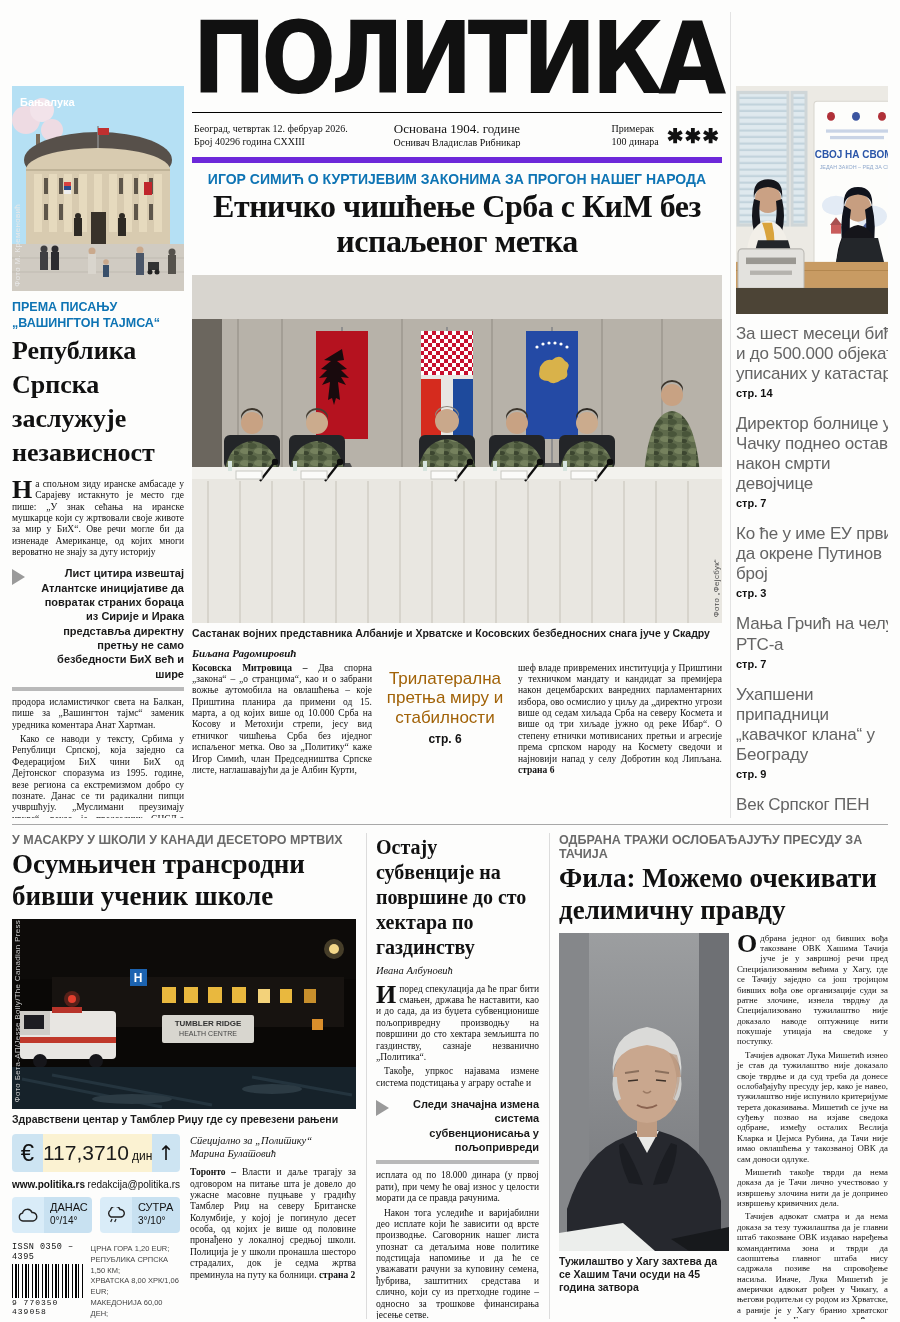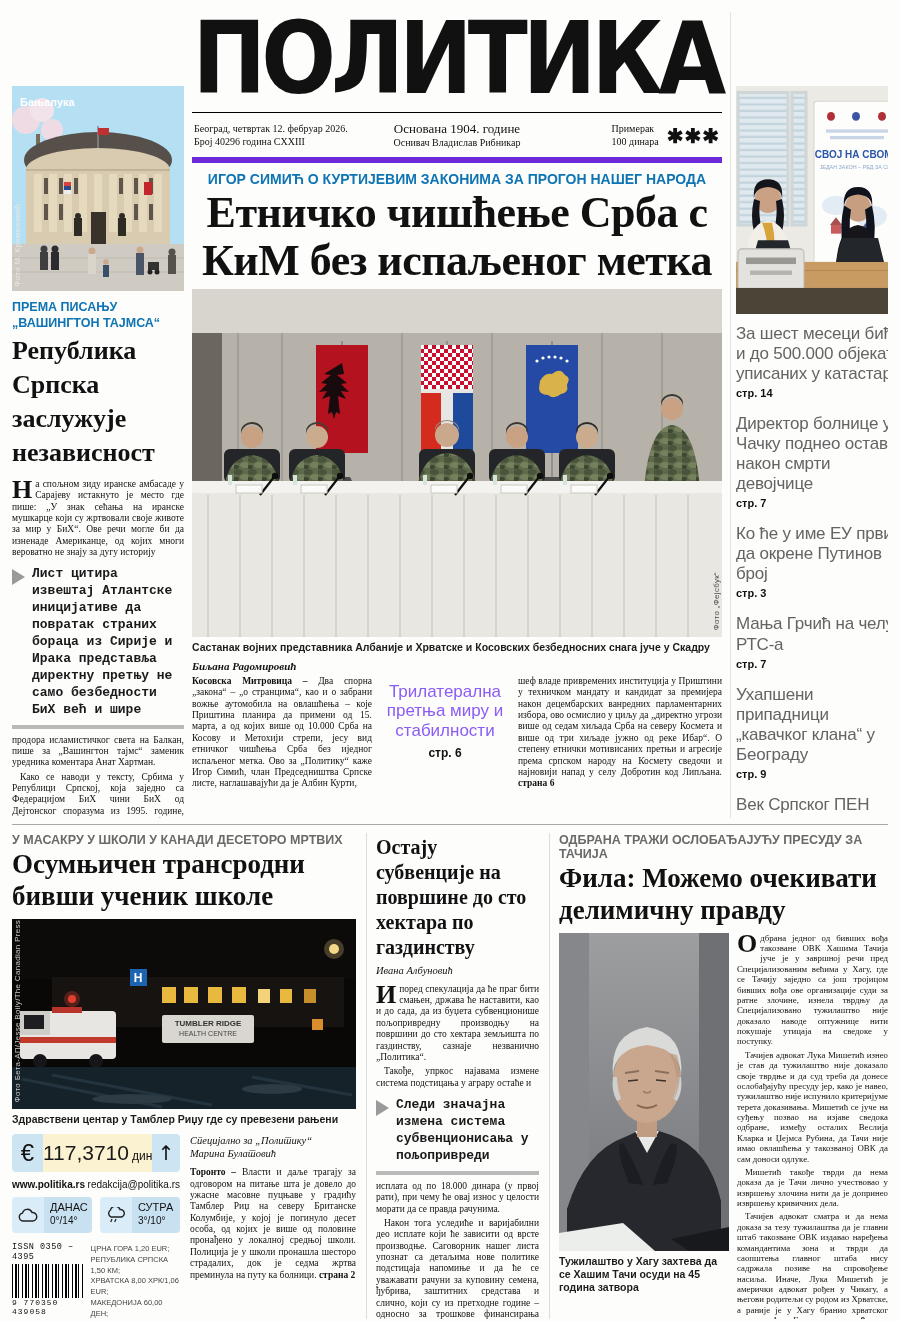--- a/index.html
+++ b/index.html
@@ -16,21 +16,21 @@
   .kicker-gray{font-family:"Liberation Sans",sans-serif;font-weight:bold;color:#6a6a6a;}
   .caption{font-family:"Liberation Sans",sans-serif;font-weight:bold;font-size:10.5px;
            line-height:1.25;color:#1c1c1c;margin-top:4px;}
   .byline-bold{font-weight:bold;font-style:italic;font-size:11px;margin:6px 0 4px 0;}
   .byline-it{font-style:italic;font-size:10.5px;line-height:1.3;}
   .bar{height:4px;background:#b9b9b9;margin:6px 0;}
   .hline{border-top:1px solid #a8a8a8;margin:6px 0 8px 0;}
   .pq{display:flex;gap:7px;margin:8px 0 2px 0;}
   .pq-tri{width:0;height:0;border-left:13px solid #9a9a9a;border-top:8px solid transparent;
           border-bottom:8px solid transparent;margin-top:3px;flex:none;}
-  .pq-text{font-family:Liberation Mono, monospace;font-weight:bold;font-size:13px;line-height:1.3;color:#1a1a1a;}
+  .pq-text{font-family:Liberation Sans, sans-serif;font-weight:bold;font-size:11px;line-height:1.3;color:#1a1a1a;text-align:right;}
   figure{margin:0;position:relative;}
   figure svg{display:block;width:100%;height:100%;}
   .vcredit{position:absolute;writing-mode:vertical-rl;transform:rotate(180deg);
            font-family:"Liberation Sans",sans-serif;font-size:8px;color:#555;letter-spacing:.3px;}
   
   .top-grid{display:grid;grid-template-columns:172px 530px 174px;column-gap:8px;height:806px;overflow:hidden;}
   .col-left{padding-top:74px;}
   .col-right{padding-top:74px;border-left:1px solid #e3e3e3;padding-left:5px;}
   .photo-banjaluka{height:205px;background:#b5e0f4;overflow:hidden;}
   .photo-cadastre{height:228px;background:#bef264;overflow:hidden;}
@@ -40,25 +40,25 @@
   .info-row{border-top:1px solid #000;border-bottom:6px solid #6d28d9;display:grid;
             grid-template-columns:1fr auto 1fr;align-items:center;padding:4px 2px;min-height:36px;}
   .info-left{font-size:10px;line-height:1.35;}
   .info-mid{text-align:center;line-height:1.25;}
   .info-founded{font-weight:normal;font-size:13px;}
   .info-founder{font-size:10px;}
   .info-right{display:flex;justify-content:flex-end;align-items:flex-end;gap:8px;}
   .copy{font-size:10px;line-height:1.3;text-align:left;}
   .stars{font-size:20px;font-weight:bold;letter-spacing:1px;}
   .lead-kicker{font-size:14px;text-align:center;margin:8px 0 2px 0;}
-  .lead-headline{font-size:44px;line-height:1.1;font-weight:bold;text-align:center;margin:2px 0 3px 0;letter-spacing:-.5px;}
+  .lead-headline{font-size:32px;line-height:1.1;font-weight:bold;text-align:center;margin:2px 0 16px 0;letter-spacing:-.5px;}
   .photo-main{height:348px;background:#b7b2a9;overflow:hidden;}
   .lead-byline{margin-top:6px;}
   .lead-cols{display:grid;grid-template-columns:180px 126px 1fr;column-gap:10px;margin-top:4px;}
-  .center-pull{text-align:center;color:#8b5cf6;font-family:"Liberation Sans",sans-serif;
+  .center-pull{text-align:center;color:#a16207;font-family:"Liberation Sans",sans-serif;
                font-size:17px;line-height:1.15;padding-top:6px;}
   .center-pull-page{font-family:"Liberation Sans",sans-serif;font-weight:bold;font-size:12px;
                     color:#111;margin-top:5px;text-align:center;}
   
   .wash-kicker{font-size:12.5px;line-height:1.3;margin:4px 0 2px 0;}
   .wash-headline{font-size:26px;line-height:1.32;font-weight:bold;margin:2px 0 8px 0;}
   
   .sb-list{list-style:none;margin:10px 0 0 0;padding:0;}
   .sb-item{margin-bottom:15px;}
   .sb-title{font-family:"Liberation Sans",sans-serif;font-size:17px;line-height:1.18;color:#646464;letter-spacing:-.2px;}

